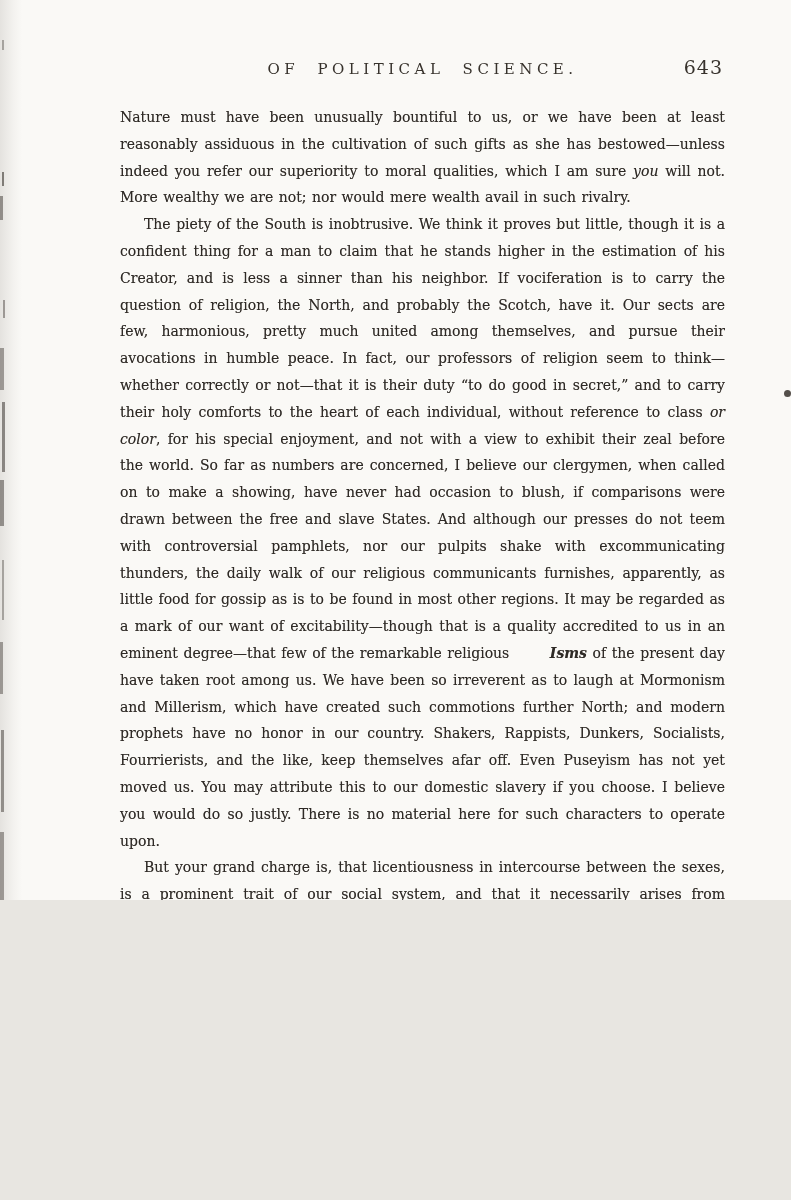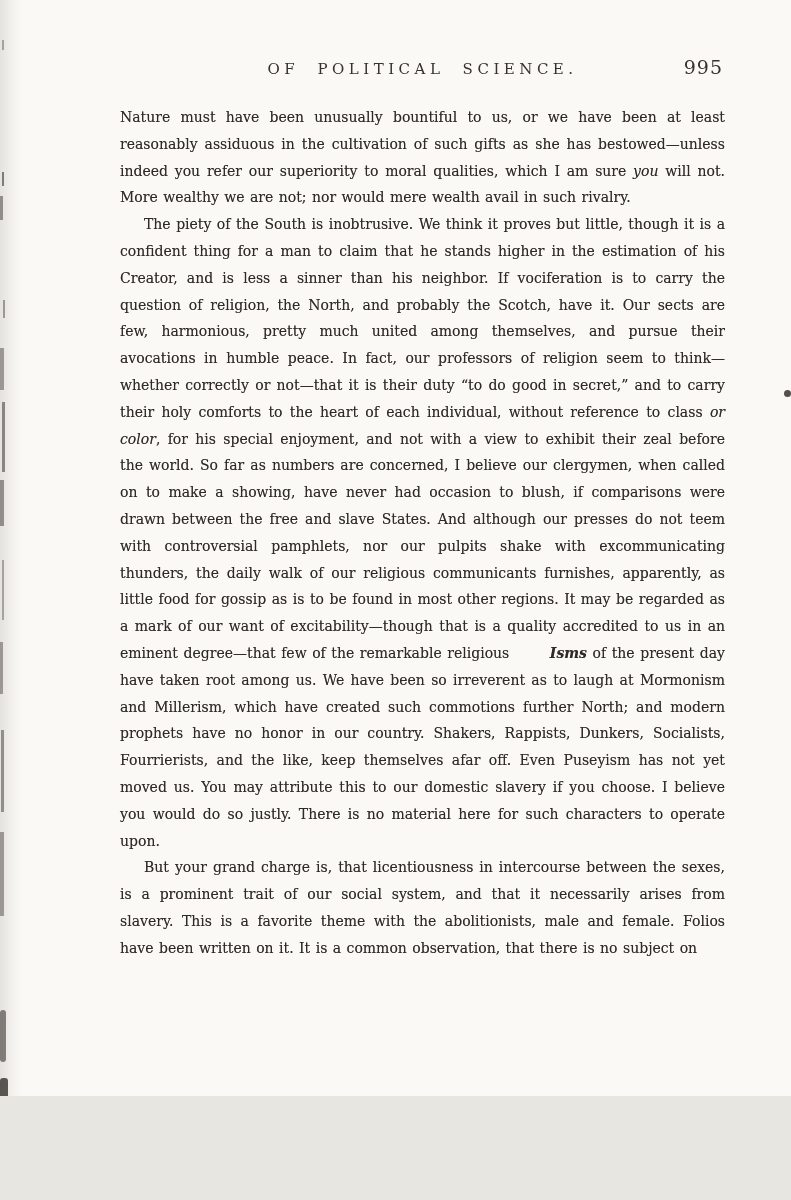--- a/index.html
+++ b/index.html
@@ -7,21 +7,21 @@
     --paper: #faf9f6;
   }
   html, body {
     margin: 0;
     padding: 0;
     background: #e8e6e1;
   }
   .page {
     position: relative;
     width: 791px;
-    height: 1096px;
+    height: 900px;
     margin: 0 auto;
     background: var(--paper);
     overflow: hidden;
     font-family: "DejaVu Serif", "Liberation Serif", serif;
     color: var(--ink);
   }
   
   .edge-shade {
     position: absolute;
     left: 0; top: 0;
@@ -94,21 +94,21 @@
   <div class="artifact" style="left:0;top:832px;width:4px;height:84px;opacity:.4;"></div>
   <div class="artifact" style="left:0;top:1010px;width:6px;height:52px;opacity:.55;border-radius:3px;"></div>
   <div class="artifact" style="left:0;top:1078px;width:8px;height:122px;opacity:.75;border-radius:3px;"></div>
   <div class="artifact" style="left:14px;top:1150px;width:4px;height:40px;opacity:.5;transform:rotate(8deg);"></div>
   <div class="artifact" style="left:30px;top:1191px;width:335px;height:3px;opacity:.85;"></div>
   <div class="artifact" style="left:784px;top:390px;width:7px;height:7px;opacity:.8;border-radius:50%;"></div>
 
   <div class="content">
     <header class="running-head">
       <span class="head-title">OF POLITICAL SCIENCE.</span>
-      <span class="page-number">995</span>
+      <span class="page-number">643</span>
     </header>
 
     <main class="body-text">
         <p><span>Nature must have been unusually bountiful to us, or we have been at least reasonably assiduous in the cultivation of such gifts as she has bestowed—unless indeed you refer our superiority to moral qualities, which I am sure </span><span class="seg-italic">you</span><span> will not. More wealthy we are not; nor would mere wealth avail in such rivalry.</span></p>
         <p class="indent"><span>The piety of the South is inobtrusive. We think it proves but little, though it is a confident thing for a man to claim that he stands higher in the estimation of his Creator, and is less a sinner than his neighbor. If vociferation is to carry the question of religion, the North, and probably the Scotch, have it. Our sects are few, harmonious, pretty much united among themselves, and pursue their avocations in humble peace. In fact, our professors of religion seem to think—whether correctly or not—that it is their duty “to do good in secret,” and to carry their holy comforts to the heart of each individual, without reference to class </span><span class="seg-italic">or color</span><span>, for his special enjoyment, and not with a view to exhibit their zeal before the world. So far as numbers are concerned, I believe our clergymen, when called on to make a showing, have never had occasion to blush, if comparisons were drawn between the free and slave States. And although our presses do not teem with controversial pamphlets, nor our pulpits shake with excommunicating thunders, the daily walk of our religious communicants furnishes, apparently, as little food for gossip as is to be found in most other regions. It may be regarded as a mark of our want of excitability—though that is a quality accredited to us in an eminent degree—that few of the remarkable religious </span><span class="seg-italic seg-bold">Isms</span><span> of the present day have taken root among us. We have been so irreverent as to laugh at Mormonism and Millerism, which have created such commotions further North; and modern prophets have no honor in our country. Shakers, Rappists, Dunkers, Socialists, Fourrierists, and the like, keep themselves afar off. Even Puseyism has not yet moved us. You may attribute this to our domestic slavery if you choose. I believe you would do so justly. There is no material here for such characters to operate upon.</span></p>
         <p class="indent"><span>But your grand charge is, that licentiousness in intercourse between the sexes, is a prominent trait of our social system, and that it necessarily arises from slavery. This is a favorite theme with the abolitionists, male and female. Folios have been written on it. It is a common observation, that there is no subject on</span></p>
       </main>
   </div>
 </div>
 

